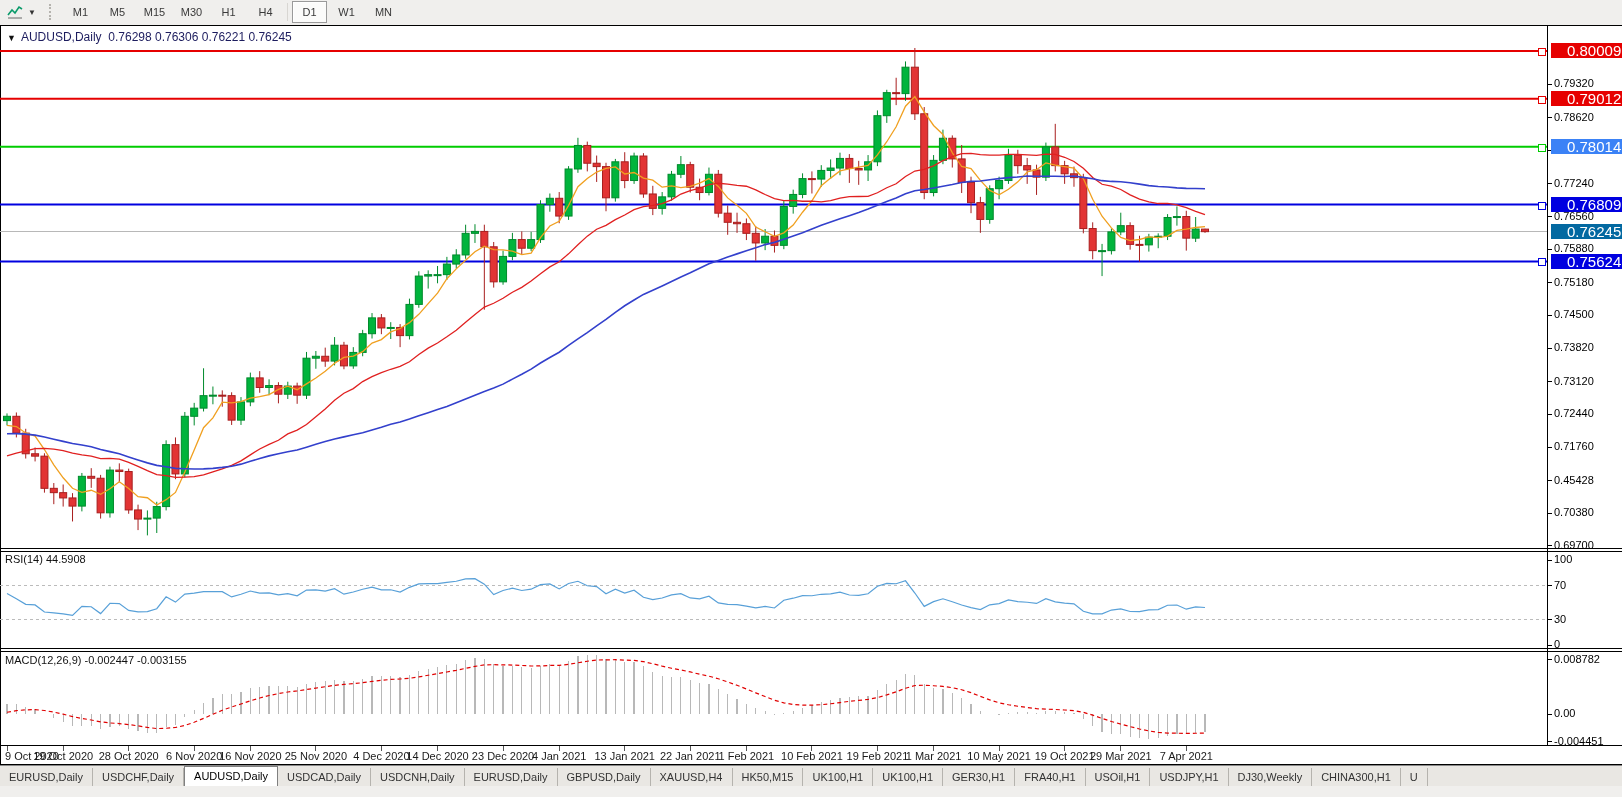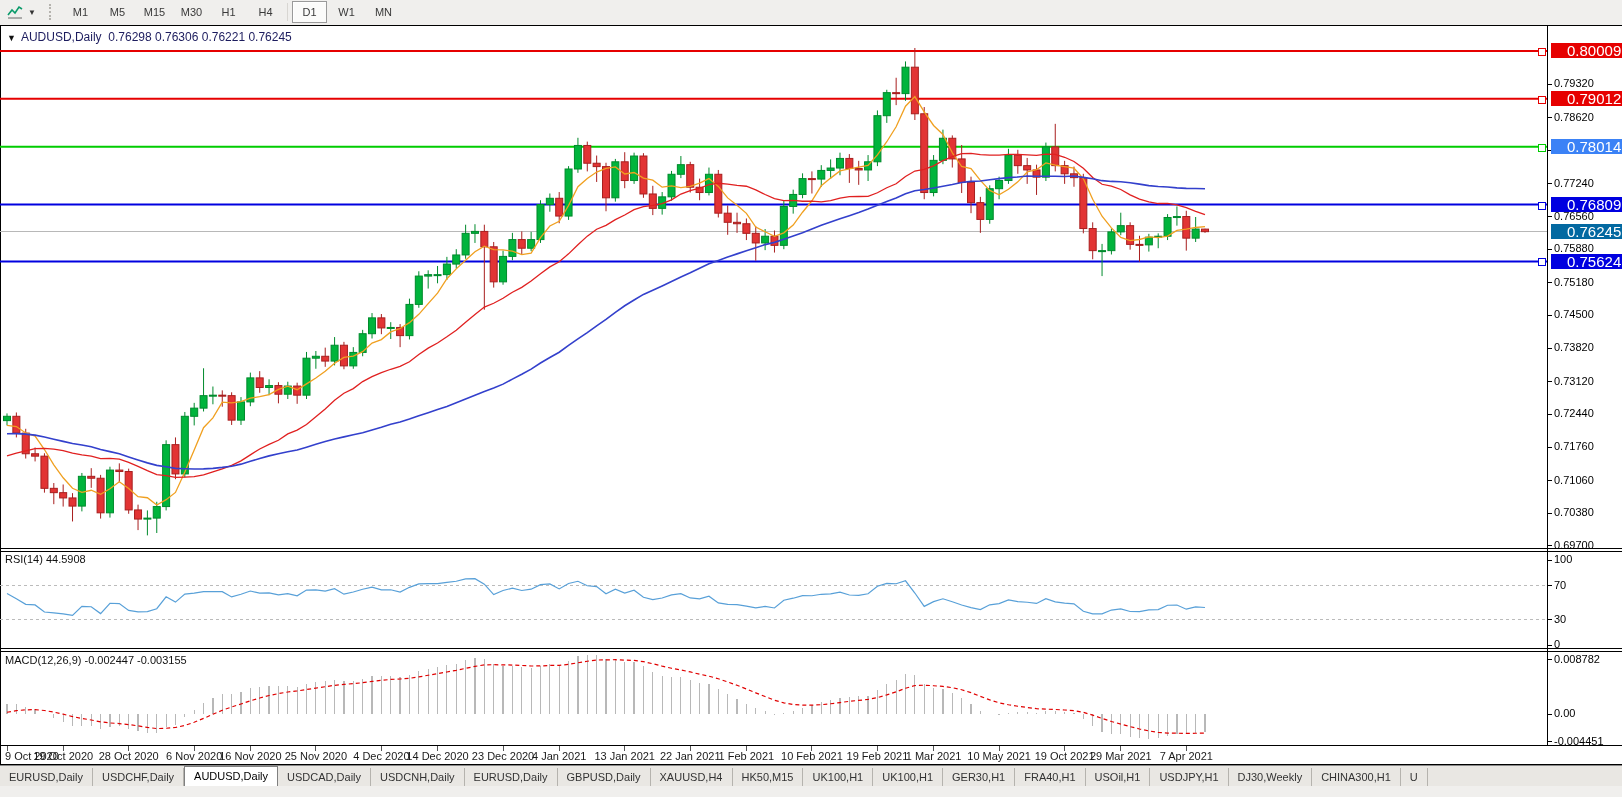--- a/index.html
+++ b/index.html
@@ -545,21 +545,21 @@
       <div class="tick-label" style="top:118.26760000000019px">0.77940</div>
       <div class="tick-label" style="top:151.8816000000002px">0.77240</div>
       <div class="tick-label" style="top:184.53520000000034px">0.76560</div>
       <div class="tick-label" style="top:217.18879999999993px">0.75880</div>
       <div class="tick-label" style="top:250.80279999999993px">0.75180</div>
       <div class="tick-label" style="top:283.4564000000001px">0.74500</div>
       <div class="tick-label" style="top:316.11000000000024px">0.73820</div>
       <div class="tick-label" style="top:349.7240000000003px">0.73120</div>
       <div class="tick-label" style="top:382.37759999999986px">0.72440</div>
       <div class="tick-label" style="top:415.0312px">0.71760</div>
-      <div class="tick-label" style="top:448.64520000000005px">0.71060</div>
+      <div class="tick-label" style="top:448.64520000000005px">0.45428</div>
       <div class="tick-label" style="top:481.29880000000014px">0.70380</div>
       <div class="tick-label" style="top:513.9524000000004px">0.69700</div>
       <div class="conn" style="left:1538px;top:22.914220000000235px;border:1px solid #e60000"></div>
       <div class="badge" style="background:#e60000;top:18.414220000000235px">0.80009</div>
       <div class="conn" style="left:1538px;top:70.79015999999986px;border:1px solid #e60000"></div>
       <div class="badge" style="background:#e60000;top:66.29015999999986px">0.79012</div>
       <div class="conn" style="left:1538px;top:118.71412000000035px;border:1px solid #00cc00"></div>
       <div class="badge" style="background:#3b82f6;top:114.21412000000035px">0.78014</div>
       <div class="conn" style="left:1538px;top:176.57821999999982px;border:1px solid #0000e0"></div>
       <div class="badge" style="background:#0000e0;top:172.07821999999982px">0.76809</div>

